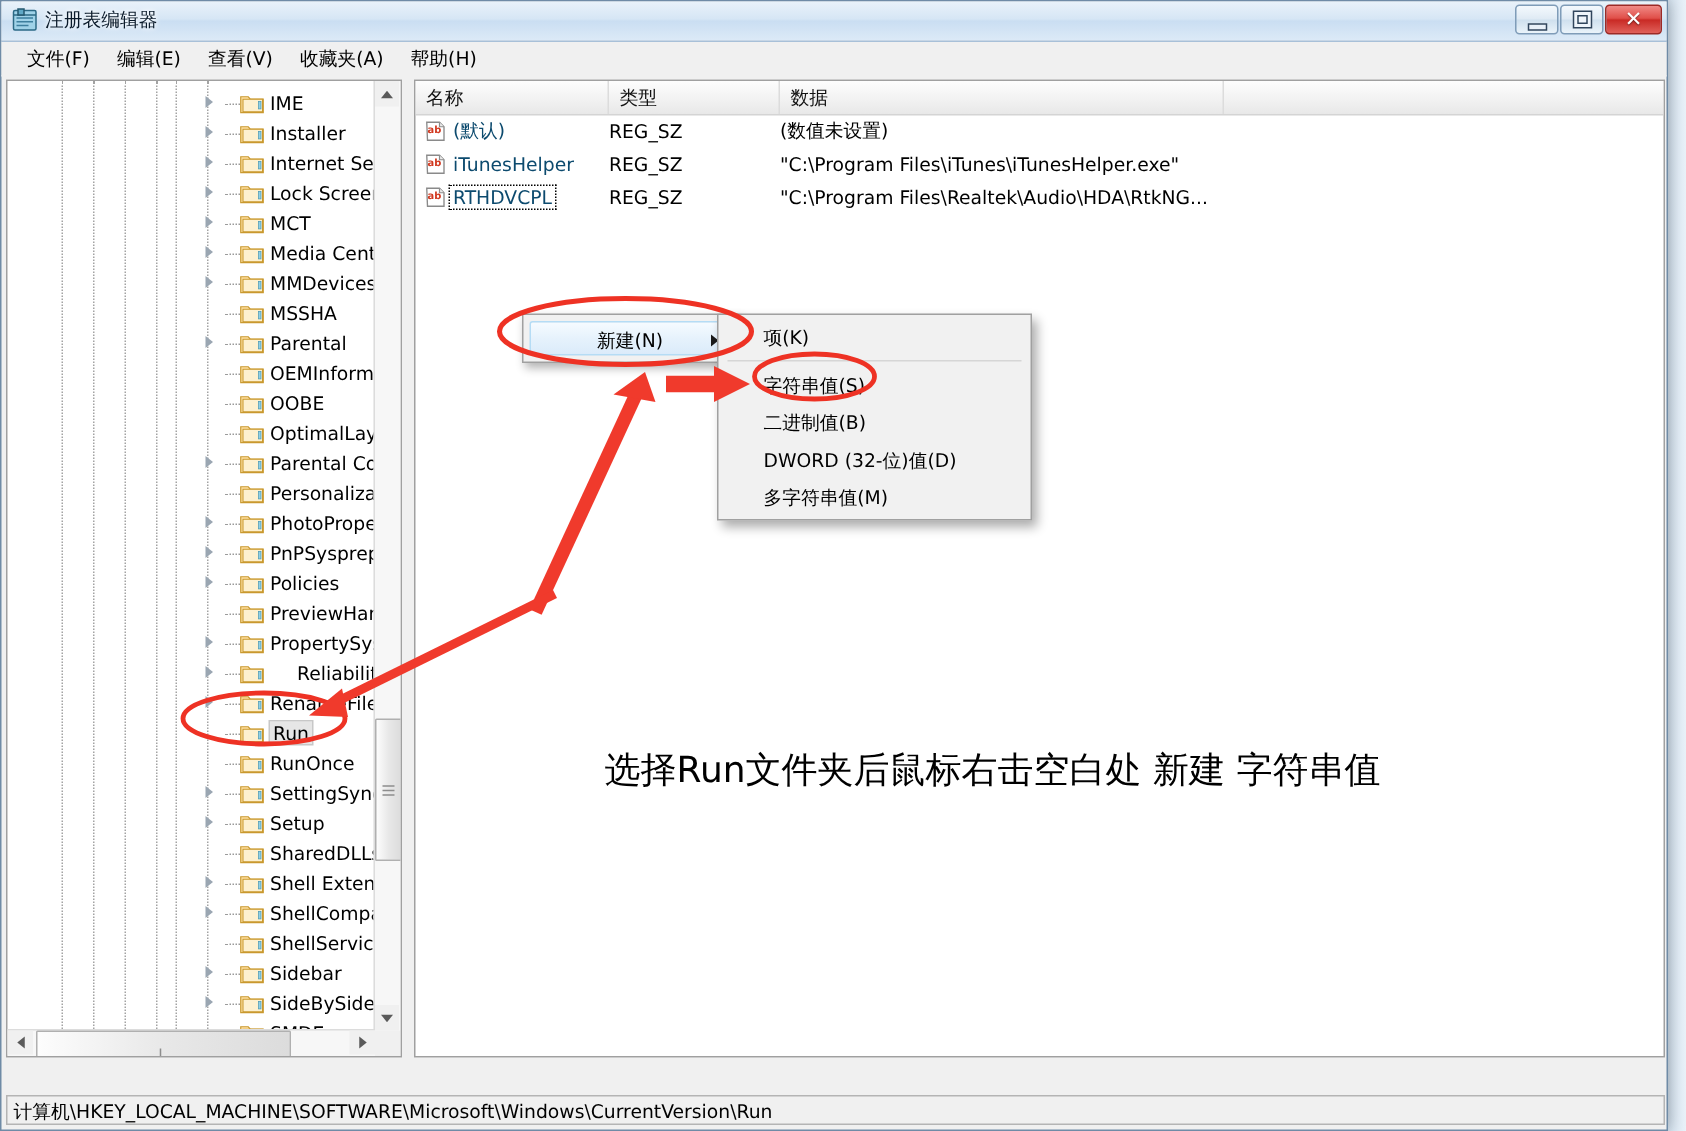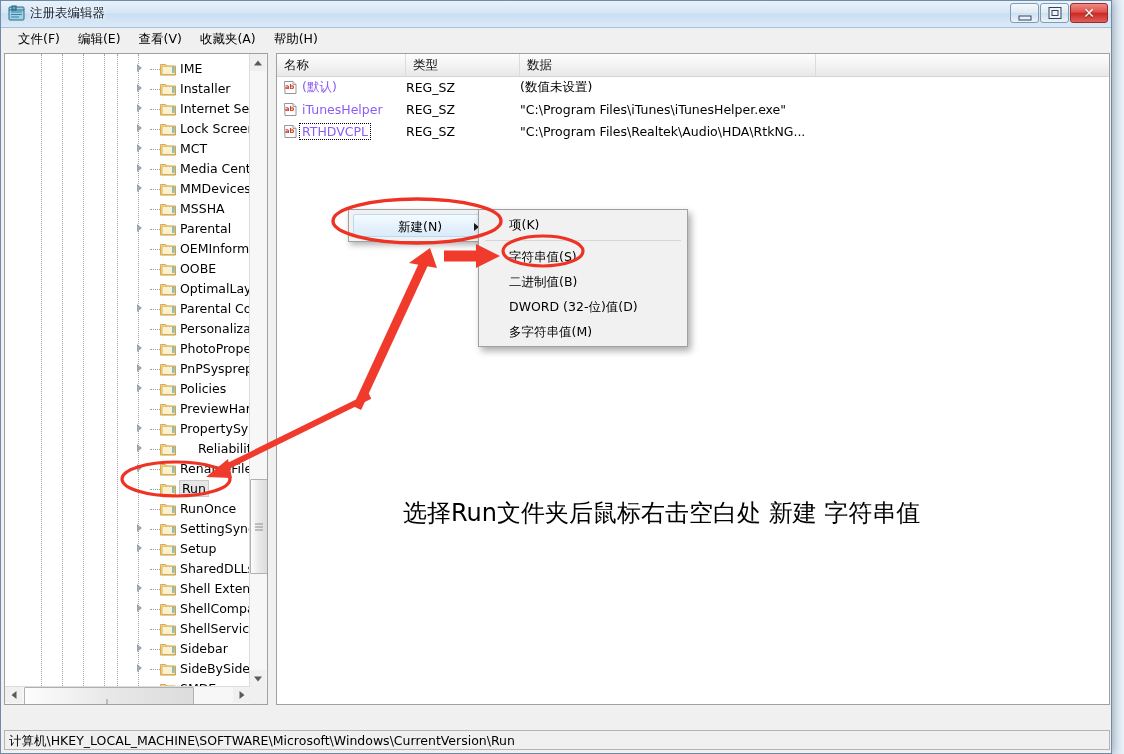--- a/index.html
+++ b/index.html
@@ -85,21 +85,21 @@
   .sb-corner{position:absolute;right:0;bottom:0;width:17px;height:17px;background:#f0f0f0;}
   
   #lv-head{position:absolute;left:0;top:0;right:0;height:22px;
     background:linear-gradient(180deg,#fdfdfd,#f1f1f1 60%,#e8e8e8);
     border-bottom:1px solid #d4d4d4;}
   .lv-col{position:absolute;top:0;height:22px;box-sizing:border-box;
     border-right:1px solid #dcdcdc;font-size:12.5px;color:#111;
     padding:3px 0 0 7px;cursor:default;}
   .lv-row{position:absolute;left:0;right:0;height:22px;display:flex;align-items:center;}
   .lv-icon{position:absolute;left:6px;width:15px;height:15px;}
-  .lv-name{position:absolute;left:25px;font-size:12.5px;color:#8b5cf6;white-space:nowrap;}
+  .lv-name{position:absolute;left:25px;font-size:12.5px;color:#0c4a6e;white-space:nowrap;}
   .lv-name.focus{outline:1px dotted #000;padding:0 2px;left:23px;}
   .lv-type{position:absolute;left:129px;font-size:12.5px;color:#000;}
   .lv-data{position:absolute;left:243px;font-size:12.5px;color:#000;white-space:nowrap;}
   
   #ctx{position:absolute;left:348px;top:209px;width:145px;
     background:#f1f1f1;border:1px solid #a0a0a0;padding:4px;box-sizing:border-box;
     box-shadow:2px 3px 6px rgba(0,0,0,.3);}
   #ctx-item{position:relative;height:23px;line-height:23px;font-size:12.5px;
     color:#000;padding-left:44px;box-sizing:border-box;
     background:linear-gradient(180deg,#f6fbff,#e6f2fc 50%,#dbebfa);

